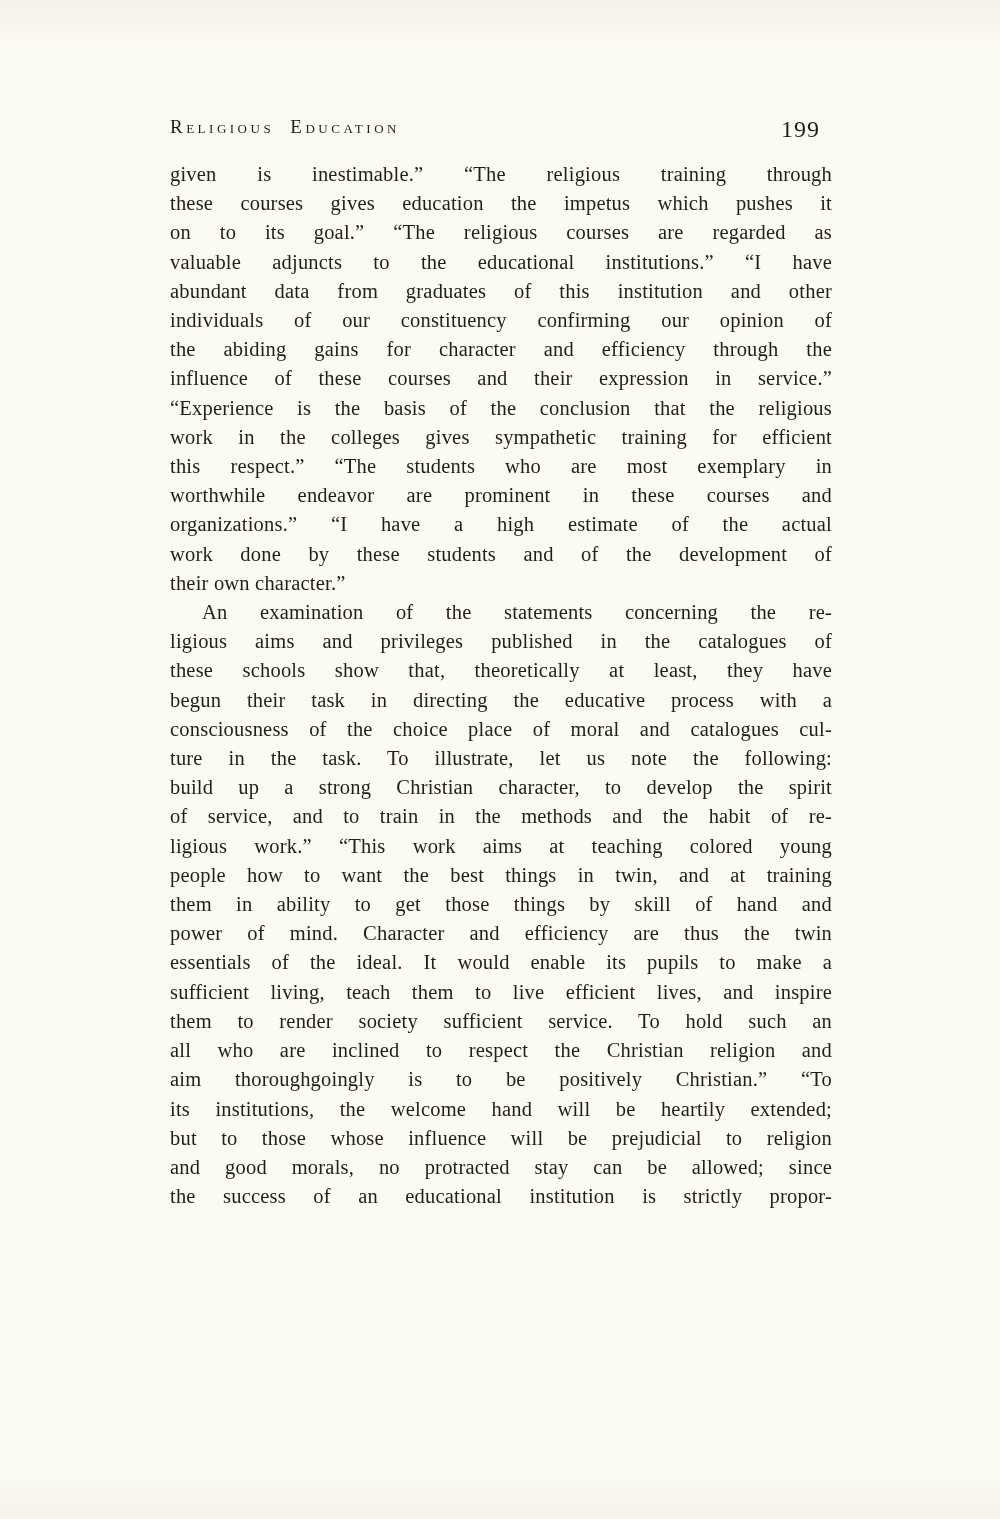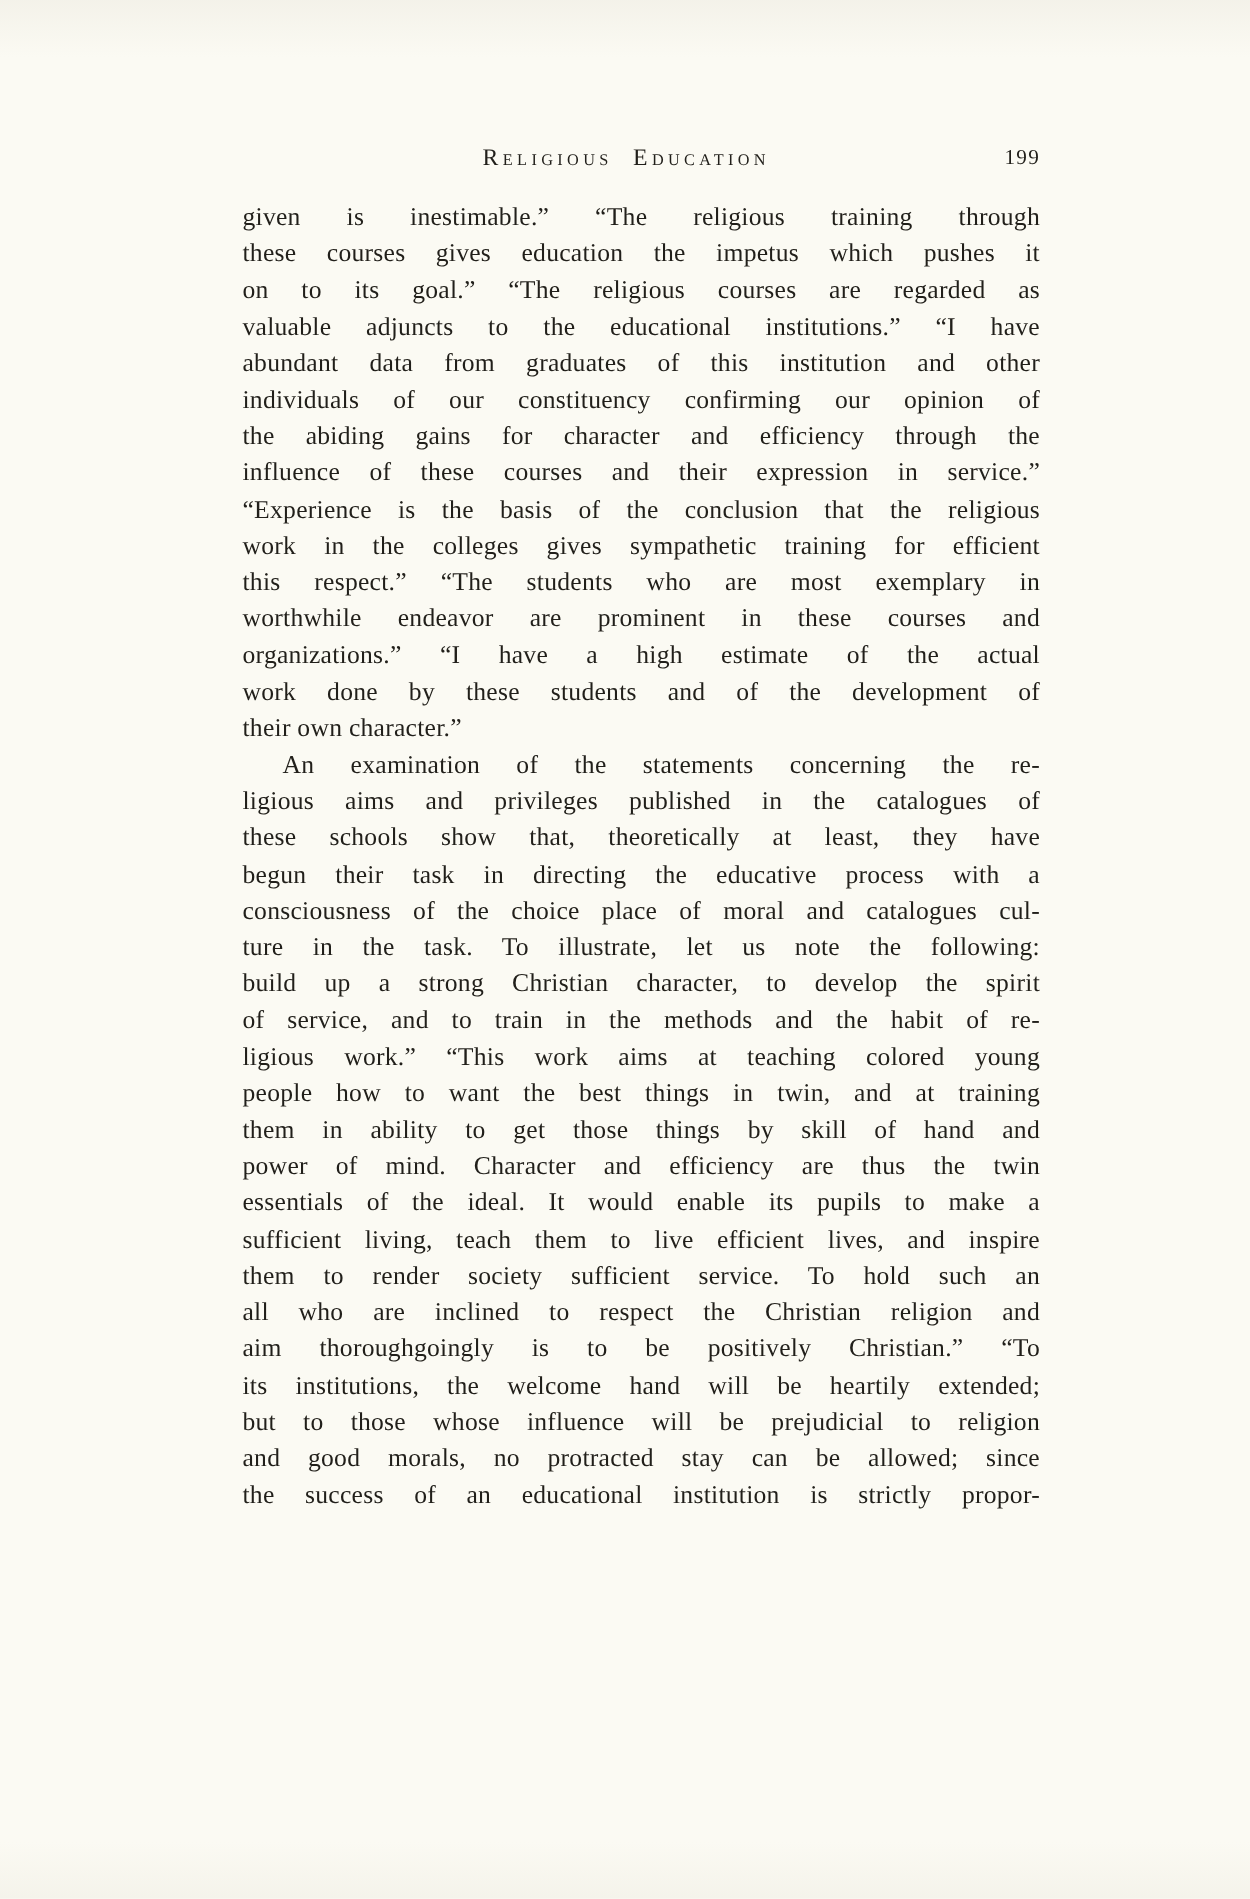--- a/index.html
+++ b/index.html
@@ -25,50 +25,48 @@
   }
   .running-header {
     position: absolute;
     top: 116px;
     left: 170px;
     width: 662px;
     height: 26px;
   }
   .running-title {
     display: block;
-    text-align: center;
     font-variant: small-caps;
     letter-spacing: 3.5px;
     word-spacing: 8px;
     font-size: 19px;
     color: var(--ink);
   }
   .page-number {
     position: absolute;
-    right: 0;
+    right: 12px;
     top: 0;
-    font-size: 17px;
+    font-size: 24px;
     letter-spacing: 1px;
     text-align: right;
   }
   .text-block {
     position: absolute;
     top: 160px;
     left: 170px;
     width: 662px;
   }
   .paragraph { margin: 0; }
   .line {
     font-size: 20.5px;
     line-height: 29.2px;
     text-align: justify;
     text-align-last: justify;
     white-space: normal;
     letter-spacing: 0.2px;
-    margin-left: 24px;
   }
   .line.no-justify { text-align-last: left; }
   .line.indent { text-indent: 32px; font-family: Liberation Serif, serif; }
 </style>
 </head>
 <body>
 
 <div class="page">
   <div class="running-header">
     <span class="running-title">Religious Education</span>

